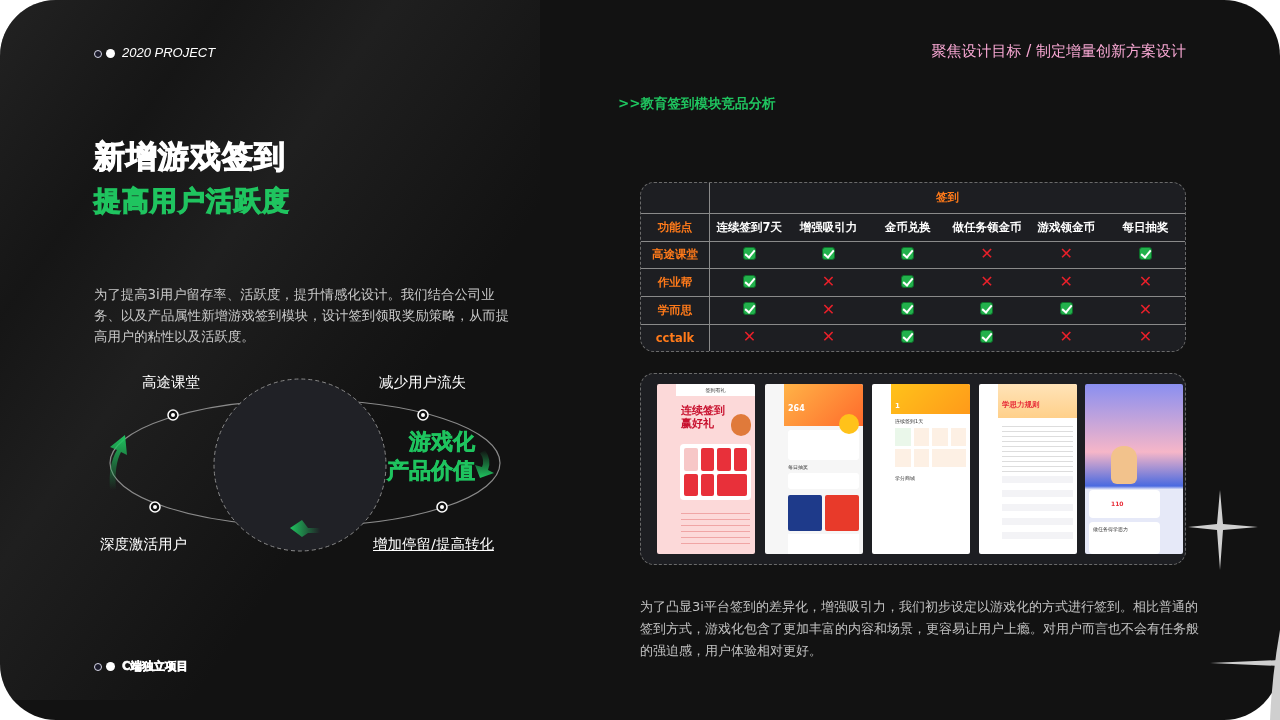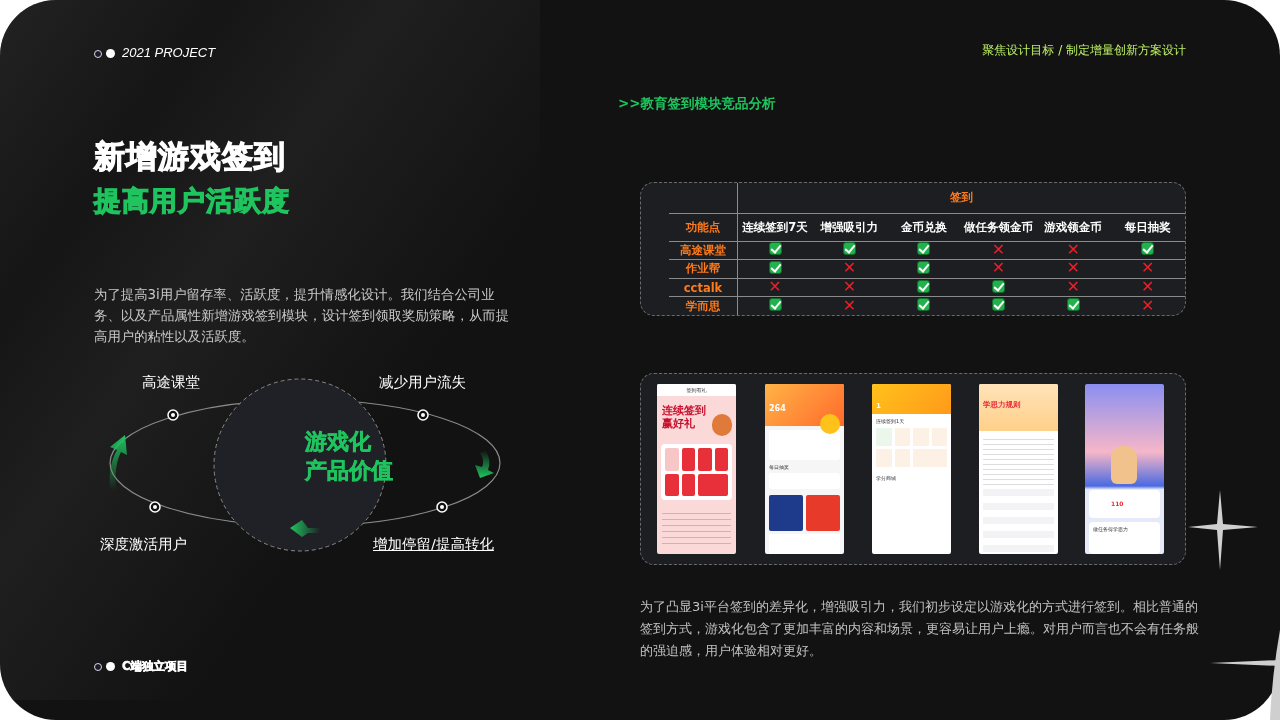--- a/index.html
+++ b/index.html
@@ -4,55 +4,55 @@
 <style>
   html,body{margin:0;padding:0;background:#ffffff;}
   body{width:1280px;height:720px;position:relative;overflow:hidden;font-family:"DejaVu Sans","Liberation Sans",sans-serif;}
   .slide{position:absolute;left:0;top:0;width:1280px;height:720px;background:#121212;border-radius:56px 56px 56px 56px;overflow:hidden;}
   .slide::before{content:"";position:absolute;left:-80px;top:-60px;width:620px;height:760px;
     background:linear-gradient(125deg,rgba(60,60,60,0.55) 0%,rgba(30,30,30,0.3) 30%,rgba(70,70,70,0.25) 45%,rgba(18,18,18,0) 70%);pointer-events:none;}
   .dots{position:absolute;display:flex;align-items:center;gap:4px;}
   .dot-hollow{width:8px;height:8px;border-radius:50%;border:1.5px solid #d8d8e8;background:#1a1a2a;box-sizing:border-box;}
   .dot-solid{width:9px;height:9px;border-radius:50%;background:#ffffff;}
   .proj-label{position:absolute;left:122px;top:45px;color:#ffffff;font-style:italic;font-size:13px;font-family:"Liberation Sans",sans-serif;}
-  .tagline{position:absolute;right:94px;top:42px;color:#bef264;font-size:12px;}
+  .tagline{position:absolute;right:94px;top:42px;color:#f9a8d4;font-size:15px;}
   .title1{position:absolute;left:94px;top:136px;color:#ffffff;font-size:31px;font-weight:900;letter-spacing:1px;-webkit-text-stroke:1.2px #ffffff;}
   .title2{position:absolute;left:94px;top:183px;color:#1fc45f;font-size:27px;font-weight:900;letter-spacing:1px;-webkit-text-stroke:1.2px #1fc45f;}
   .intro{position:absolute;left:94px;top:284px;width:420px;color:#c9c9c9;font-size:13.4px;line-height:21px;}
   .diagram{position:absolute;left:90px;top:365px;width:430px;height:200px;}
   .dlabel{position:absolute;color:#ffffff;font-size:14.5px;}
-  .center-text{position:absolute;left:215px;top:62px;width:170px;text-align:left;color:#1fc45f;font-weight:900;font-size:22px;line-height:29px;-webkit-text-stroke:0.6px #1fc45f;}
+  .center-text{position:absolute;left:215px;top:62px;width:170px;text-align:right;color:#1fc45f;font-weight:900;font-size:22px;line-height:29px;-webkit-text-stroke:0.6px #1fc45f;}
   .foot-label{position:absolute;left:122px;top:659px;color:#ffffff;font-size:11.5px;font-weight:900;-webkit-text-stroke:0.5px #fff;}
   .sec-title{position:absolute;left:618px;top:95px;color:#1fc45f;font-size:13.5px;font-weight:bold;}
   .sec-desc{position:absolute;left:640px;top:122px;width:560px;color:#c2c2c2;font-size:13px;line-height:22px;}
-  .table-box{position:absolute;left:640px;top:182px;width:546px;height:134px;border:1px dashed #6a6a6a;border-radius:14px;background:#1d1e22;box-sizing:border-box;overflow:hidden;padding-left:28px;}
+  .table-box{position:absolute;left:640px;top:182px;width:546px;height:170px;border:1px dashed #6a6a6a;border-radius:14px;background:#1d1e22;box-sizing:border-box;overflow:hidden;}
   table{border-collapse:collapse;width:100%;height:100%;table-layout:fixed;}
   td,th{text-align:center;font-size:11.5px;color:#ffffff;font-weight:bold;padding:0;}
   tr{border-bottom:1.5px solid #8a8a8a;}
   tr:last-child{border-bottom:none;}
   .rowh{color:#ff7a1a;}
   .firstcol{border-right:1.5px solid #8a8a8a;width:68px;}
   .ok{display:inline-block;width:13px;height:13px;background:#22b14c;border:1px solid #0e6e2a;border-radius:3px;position:relative;box-sizing:border-box;}
   .ok::after{content:"";position:absolute;left:3px;top:0px;width:4px;height:8px;border:solid #ffffff;border-width:0 2px 2px 0;transform:rotate(40deg);}
   .no{display:inline-block;color:#e8202a;font-size:16px;font-weight:900;line-height:13px;}
   .shots-box{position:absolute;left:640px;top:373px;width:546px;height:192px;border:1px dashed #6a6a6a;border-radius:14px;background:#1d1e22;box-sizing:border-box;}
-  .phone{position:absolute;top:10px;width:79px;height:170px;border-radius:2px;overflow:hidden;background:#fff;}
+  .phone{position:absolute;top:10px;width:79px;height:170px;border-radius:2px;overflow:hidden;background:#fff;padding-left:19px;}
   .bottom-desc{position:absolute;left:640px;top:596px;width:560px;color:#c2c2c2;font-size:13px;line-height:22px;}
   .sparkle{position:absolute;}
 </style>
 </head>
 <body>
 
 <div class="slide">
 
   <div class="dots" style="left:94px;top:49px;">
     <span class="dot-hollow"></span>
     <span class="dot-solid"></span>
   </div>
-  <div class="proj-label">2021 PROJECT</div>
+  <div class="proj-label">2020 PROJECT</div>
   <div class="tagline">聚焦设计目标 / 制定增量创新方案设计</div>
 
   <div class="title1">新增游戏签到</div>
   <div class="title2">提高用户活跃度</div>
   <div class="intro">为了提高3i用户留存率、活跃度，提升情感化设计。我们结合公司业务、以及产品属性新增游戏签到模块，设计签到领取奖励策略，从而提高用户的粘性以及活跃度。</div>
 
   <div class="diagram">
     <svg width="430" height="200" viewBox="0 0 430 200" style="position:absolute;left:0;top:0;">
       <defs>
         <linearGradient id="gArrowL" x1="0" y1="1" x2="0" y2="0">
@@ -132,35 +132,35 @@
       <tr>
         <td class="firstcol rowh">作业帮</td>
         <td><span class="ok"></span></td>
         <td><span class="no">✕</span></td>
         <td><span class="ok"></span></td>
         <td><span class="no">✕</span></td>
         <td><span class="no">✕</span></td>
         <td><span class="no">✕</span></td>
       </tr>
       <tr>
+        <td class="firstcol rowh">学而思</td>
+        <td><span class="ok"></span></td>
+        <td><span class="no">✕</span></td>
+        <td><span class="ok"></span></td>
+        <td><span class="ok"></span></td>
+        <td><span class="ok"></span></td>
+        <td><span class="no">✕</span></td>
+      </tr>
+      <tr>
         <td class="firstcol rowh">cctalk</td>
         <td><span class="no">✕</span></td>
         <td><span class="no">✕</span></td>
         <td><span class="ok"></span></td>
         <td><span class="ok"></span></td>
         <td><span class="no">✕</span></td>
-        <td><span class="no">✕</span></td>
-      </tr>
-      <tr>
-        <td class="firstcol rowh">学而思</td>
-        <td><span class="ok"></span></td>
-        <td><span class="no">✕</span></td>
-        <td><span class="ok"></span></td>
-        <td><span class="ok"></span></td>
-        <td><span class="ok"></span></td>
         <td><span class="no">✕</span></td>
       </tr>
     </tbody>
       </table>
   </div>
 
   <div class="shots-box">
 
     <div class="phone" style="left:16px;background:#fcd9d9;">
       <div style="height:12px;background:#fff;font-size:5px;text-align:center;color:#333;line-height:12px;">签到有礼</div>
@@ -203,21 +203,21 @@
           <div style="height:18px;background:#fdf0e4;"></div>
           <div style="height:18px;background:#fdf0e4;"></div>
         <div style="height:18px;background:#fdf0e4;"></div>
           <div style="height:18px;background:#fdf0e4;"></div>
           <div style="height:18px;background:#fdf0e4;grid-column:span 2;"></div>
       </div>
       <div style="margin:8px 4px;font-size:5px;color:#333;">学分商城</div>
     </div>
 
     <div class="phone" style="left:338px;background:#fff;">
-      <div style="height:47px;background:linear-gradient(180deg,#ffe3b8,#ffd08a);color:#e8303a;font-weight:900;font-size:7.5px;padding:16px 4px 0;box-sizing:border-box;">学思力规则</div>
+      <div style="height:34px;background:linear-gradient(180deg,#ffe3b8,#ffd08a);color:#e8303a;font-weight:900;font-size:7.5px;padding:16px 4px 0;box-sizing:border-box;">学思力规则</div>
       <div style="margin:4px;height:50px;background:repeating-linear-gradient(#fff 0 4px,#ddd 4px 5px);"></div>
       <div style="margin:4px;height:70px;background:repeating-linear-gradient(#f3f3f6 0 7px,#fff 7px 14px);"></div>
     </div>
 
     <div class="phone" style="left:444px;background:linear-gradient(180deg,#8a8ff0 0%,#f6b6c8 40%,#4a6ae0 60%,#e6e9f8 62%);">
       <div style="position:absolute;left:26px;top:62px;width:26px;height:38px;background:#f2c28c;border-radius:12px 12px 6px 6px;"></div>
       <div style="position:absolute;left:4px;top:106px;width:71px;height:28px;background:#fff;border-radius:4px;font-size:6px;color:#e8303a;font-weight:bold;padding:10px 0 0 22px;box-sizing:border-box;">110</div>
       <div style="position:absolute;left:4px;top:138px;width:71px;height:32px;background:#fff;border-radius:4px;font-size:5px;color:#333;padding:4px;box-sizing:border-box;">做任务得学思力</div>
     </div>
   </div>

